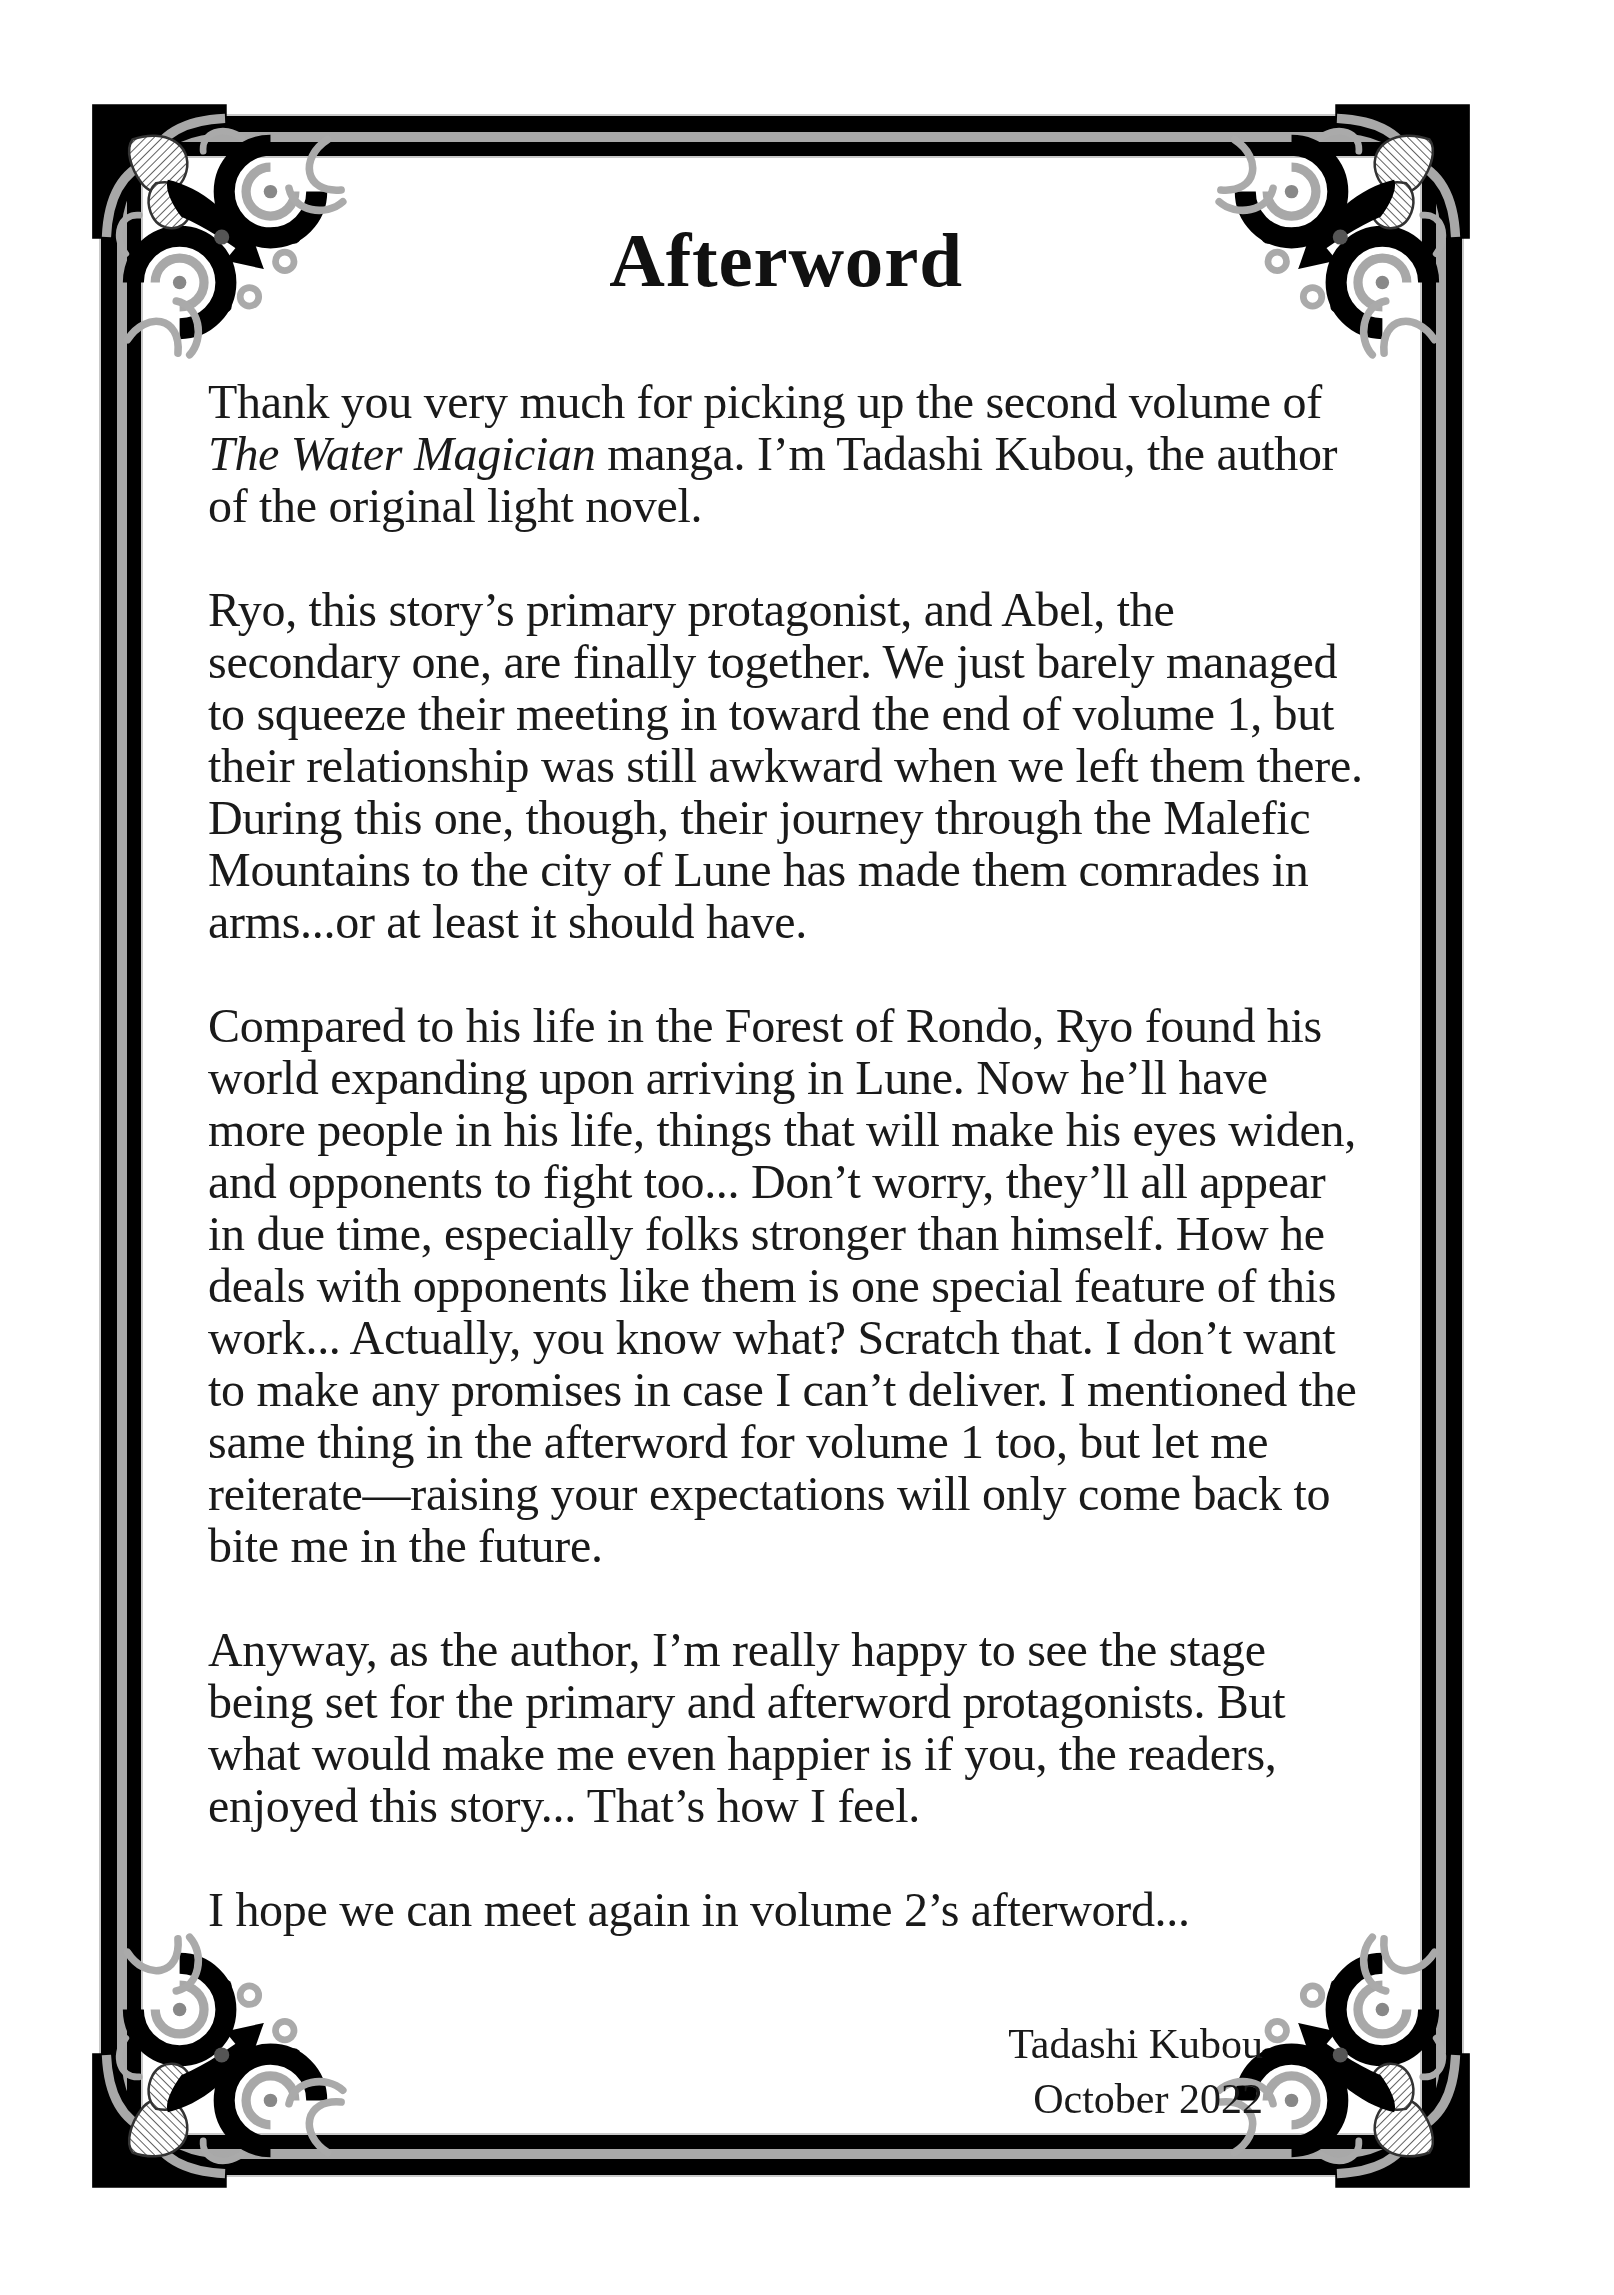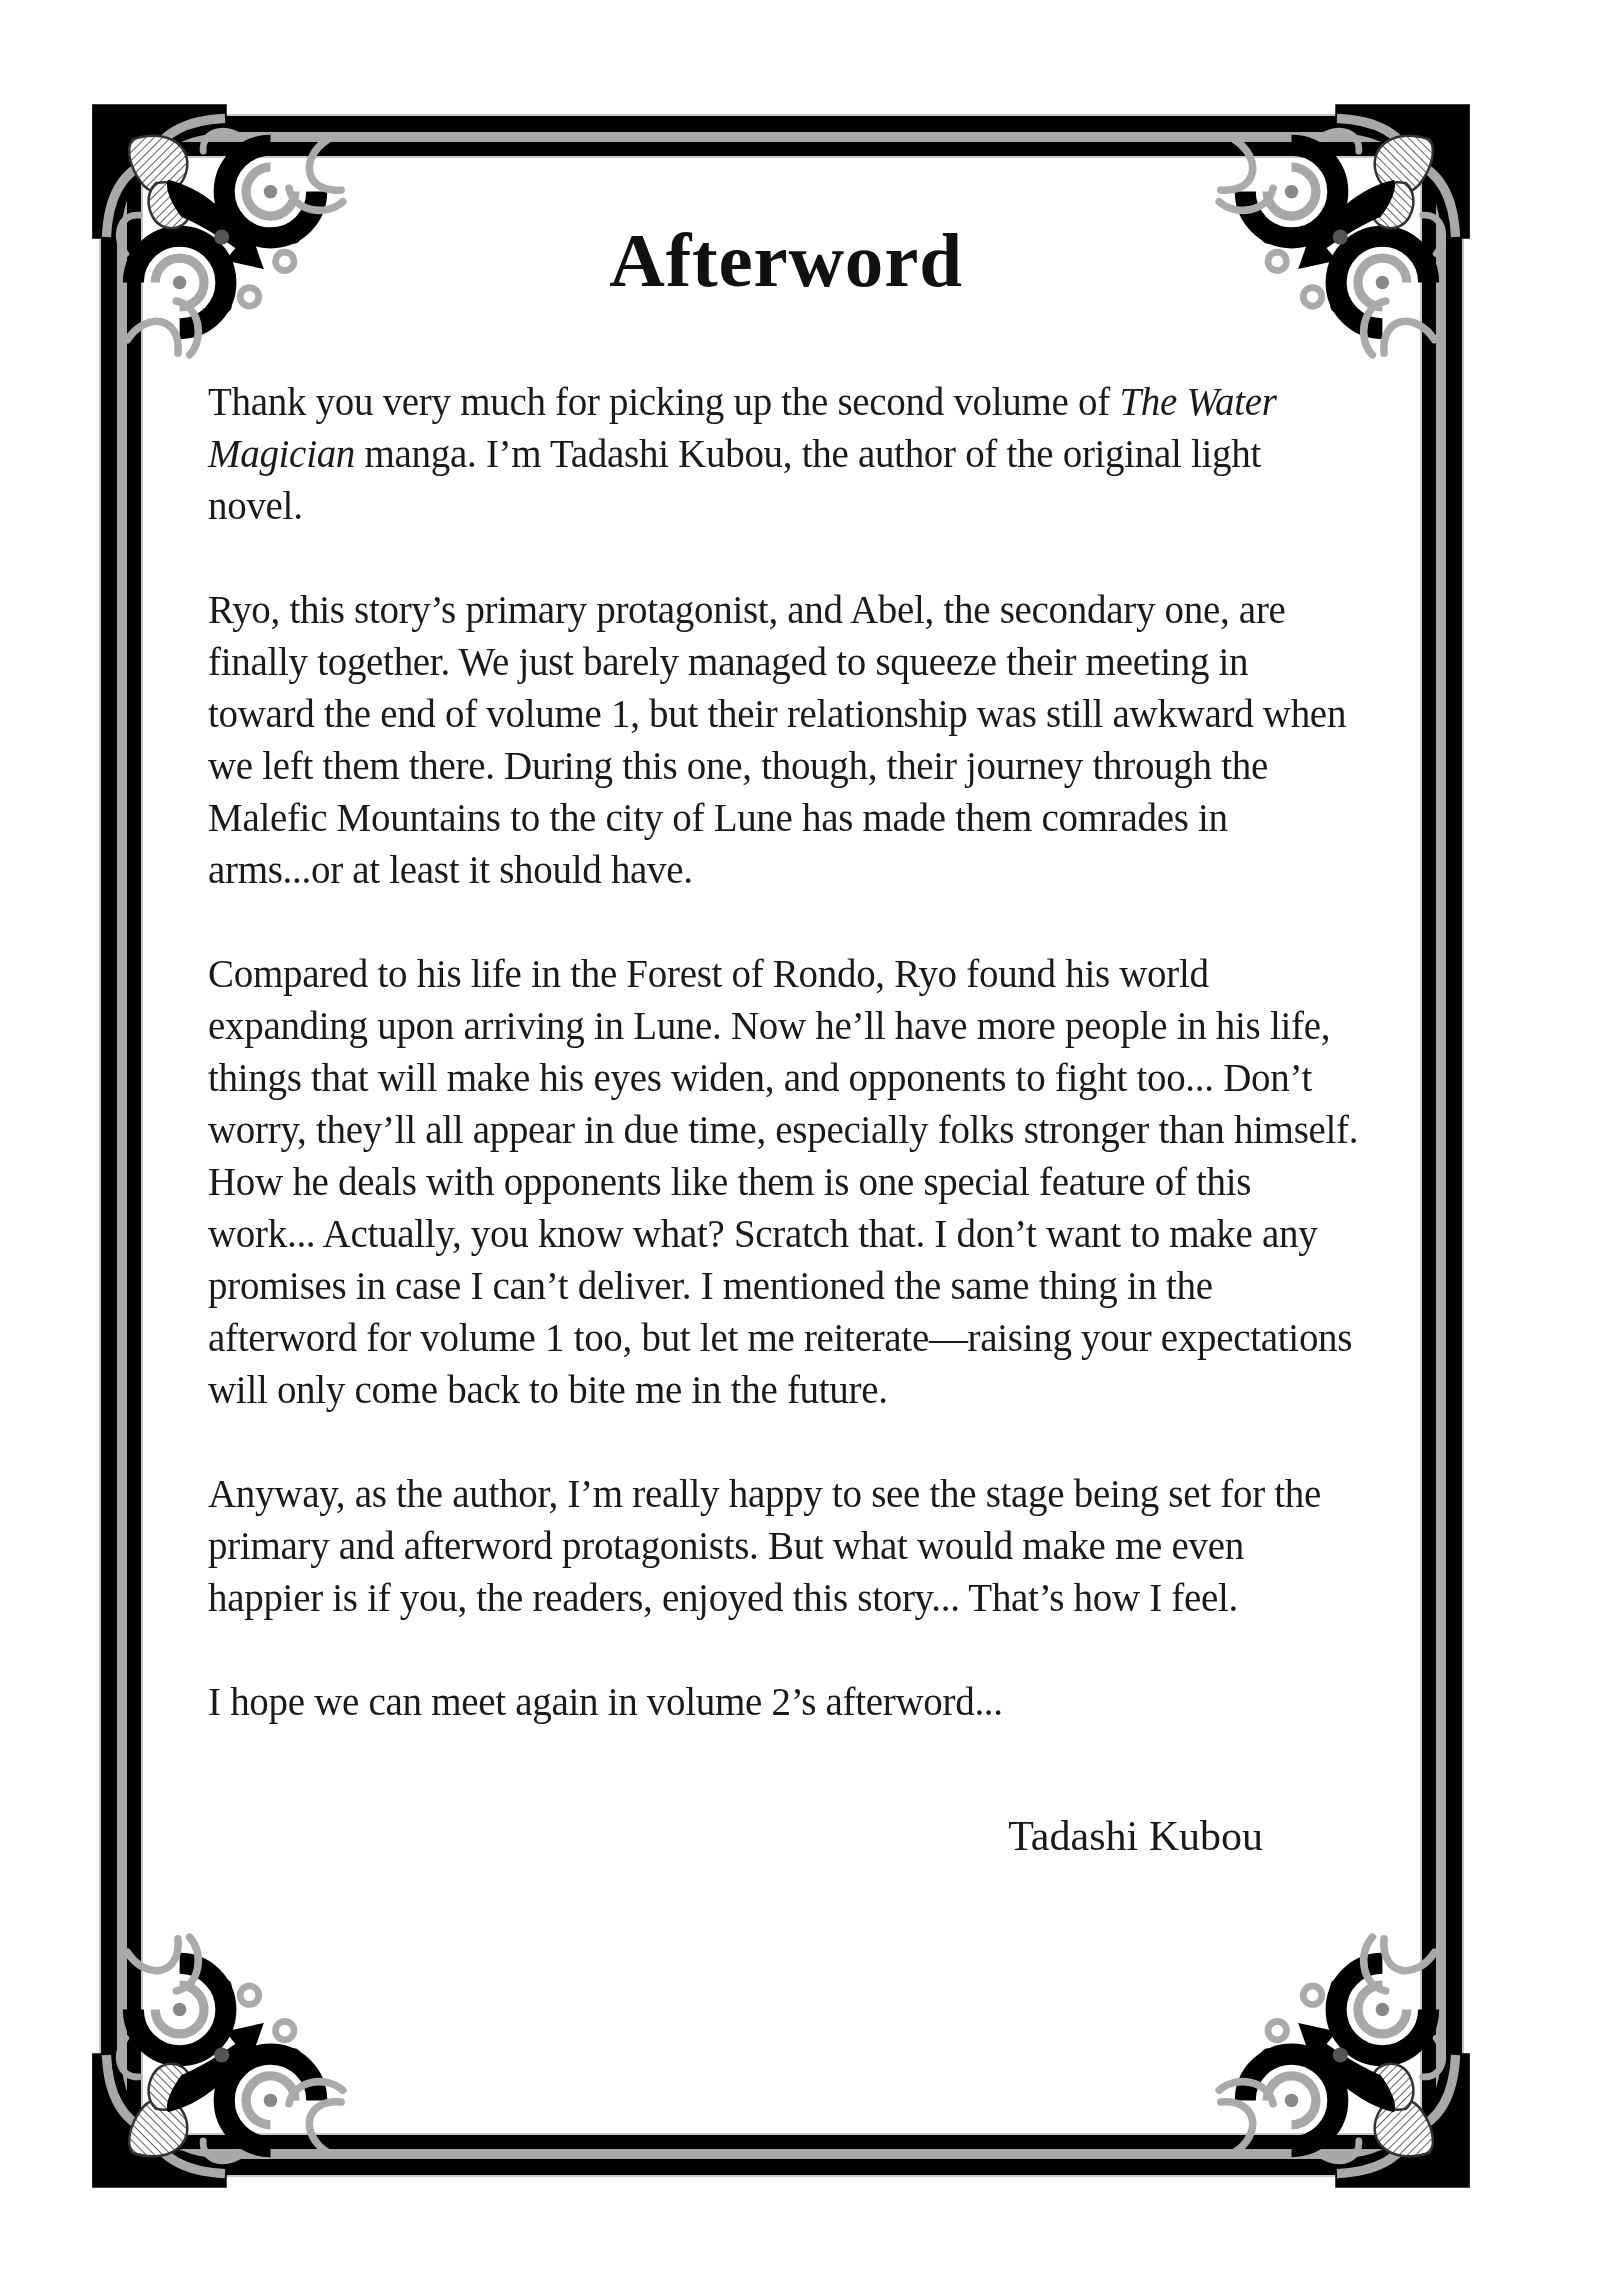--- a/index.html
+++ b/index.html
@@ -20,21 +20,21 @@
   .corner svg{display:block;width:100%;height:100%;}
   .tl{left:77px;top:89px;}
   .tr{right:77px;top:89px;transform:scaleX(-1);}
   .bl{left:77px;bottom:92px;transform:scaleY(-1);}
   .br{right:77px;bottom:92px;transform:scale(-1,-1);}
 
   
   .content{position:absolute;left:208px;right:198px;top:159px;}
   h1.title{margin:59px 0 0;text-align:center;
            font-weight:bold;font-size:77px;line-height:84px;color:#111;letter-spacing:0.8px;}
-  p.para{margin:52px 0 0;font-size:39px;line-height:52px;font-weight:normal;
+  p.para{margin:52px 0 0;font-size:48px;line-height:52px;font-weight:normal;
          letter-spacing:-0.3px;text-align:left;}
   p.para.first{margin-top:74px;}
   p.para em{font-style:italic;}
   .signature{margin-top:81px;text-align:right;padding-right:101px;
              font-size:42px;line-height:55px;}
 </style>
 </head>
 <body>
 
 <div class="page">
@@ -163,17 +163,18 @@
     <p class="para">Ryo, this story’s primary protagonist, and Abel, the secondary one, are finally together. We just barely managed to squeeze their meeting in toward the end of volume 1, but their relationship was still awkward when we left them there. During this one, though, their journey through the Malefic Mountains to the city of Lune has made them comrades in arms...or at least it should have.</p>
 
     <p class="para">Compared to his life in the Forest of Rondo, Ryo found his world expanding upon arriving in Lune. Now he’ll have more people in his life, things that will make his eyes widen, and opponents to fight too... Don’t worry, they’ll all appear in due time, especially folks stronger than himself. How he deals with opponents like them is one special feature of this work... Actually, you know what? Scratch that. I don’t want to make any promises in case I can’t deliver. I mentioned the same thing in the afterword for volume 1 too, but let me reiterate—raising your expectations will only come back to bite me in the future.</p>
 
     <p class="para">Anyway, as the author, I’m really happy to see the stage being set for the primary and afterword protagonists. But what would make me even happier is if you, the readers, enjoyed this story... That’s how I feel.</p>
 
     <p class="para">I hope we can meet again in volume 2’s afterword...</p>
 
     <div class="signature">
       <div>Tadashi Kubou</div>
+      <div>October 2022</div>
     </div>
   </main>
 
 </div>
 
 
 </body></html>

